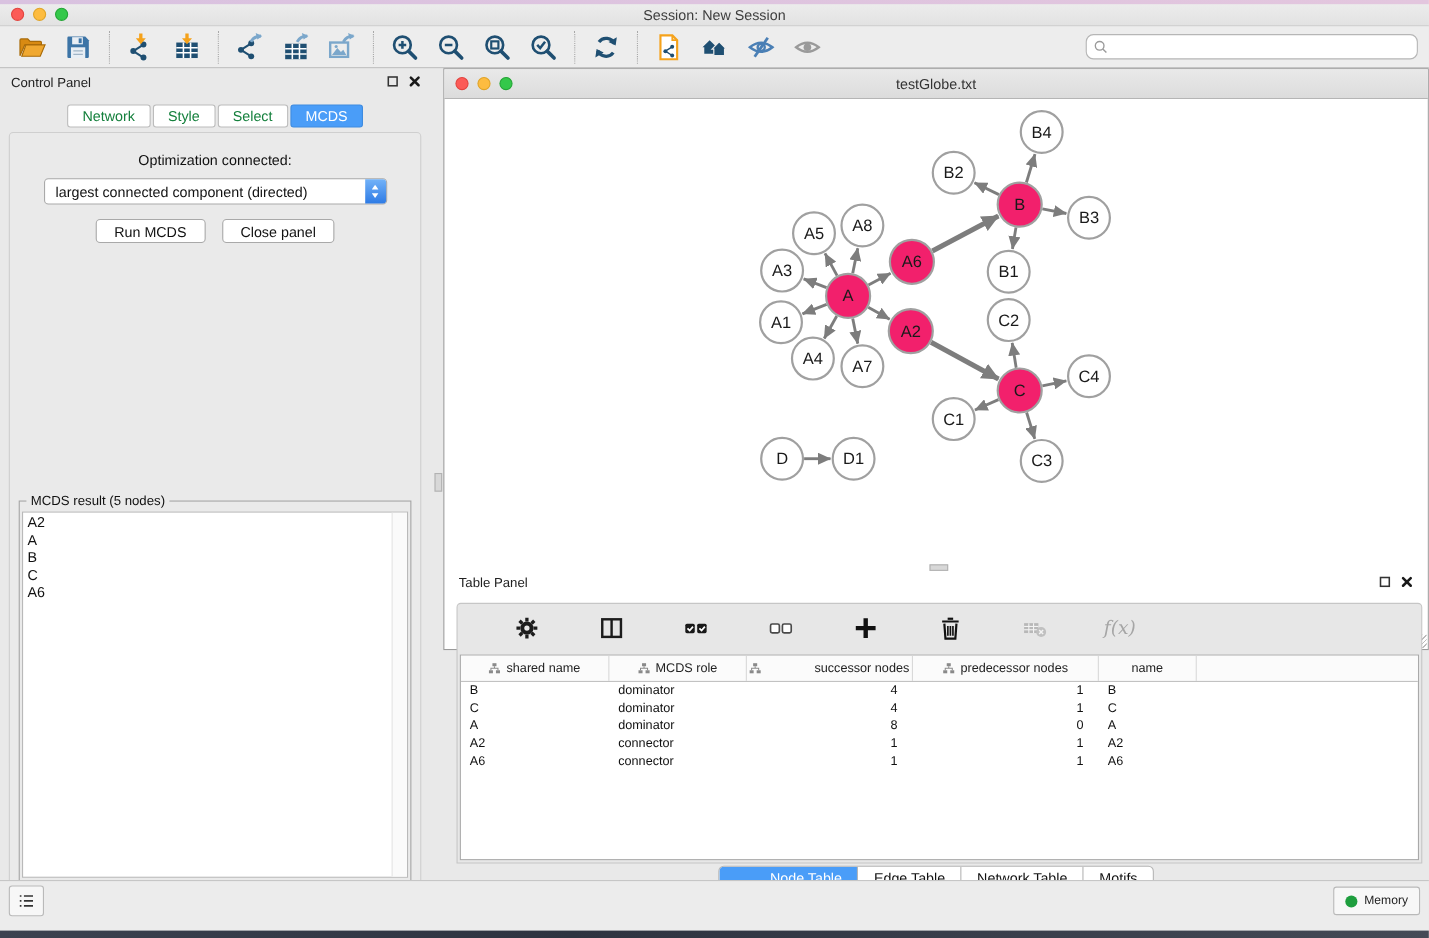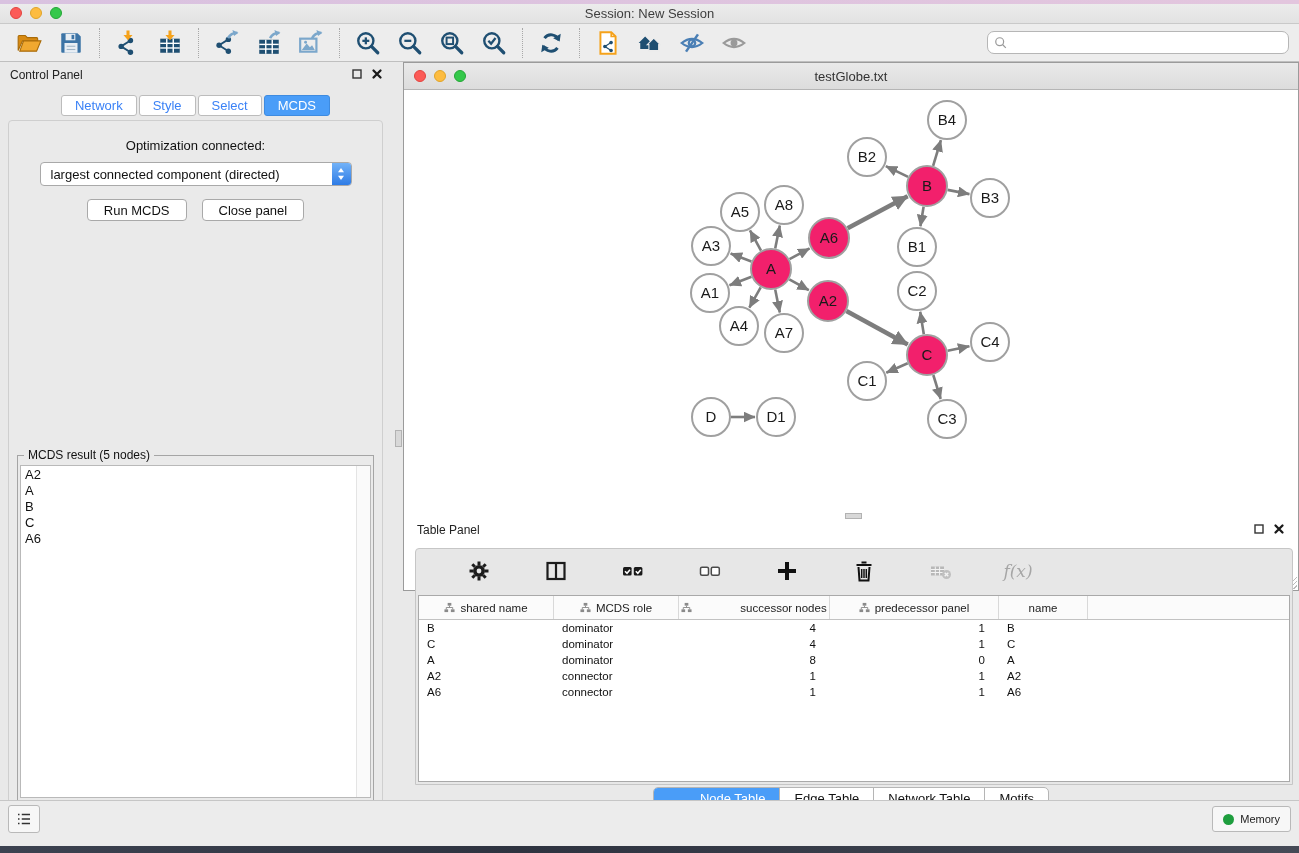--- a/index.html
+++ b/index.html
@@ -38,21 +38,21 @@
   
   #control-panel{position:absolute;left:0;top:62px;width:391px;height:750px;}
   .panel-header{position:relative;height:26px;}
   .panel-header .ph-title{position:absolute;left:10px;top:6px;font-size:12px;color:#222;}
   .ph-icons{position:absolute;right:8px;top:6px;display:flex;gap:8px;align-items:center;}
   .ph-icons span{width:12px;height:12px;display:inline-flex;}
   .ph-icons svg{width:12px;height:12px;}
   #cp-tabs{position:absolute;left:0;top:33px;width:100%;display:flex;
        justify-content:center;gap:2px;}
   .cp-tab{background:#FFF;border:1px solid #BCBCBC;border-radius:3px;
-       padding:2px 13px;font-size:13px;color:#3b82f6;cursor:default;}
+       padding:2px 13px;font-size:13px;color:#15803d;cursor:default;}
   .cp-tab.active{background:var(--accent);border-color:#3E8BE0;color:#FFF;}
   #cp-body{position:absolute;left:8px;right:8px;top:58px;height:688px;
        background:#EAEAEA;border:1px solid #CFCFCF;border-radius:4px;}
   .opt-label{margin-top:17px;text-align:center;font-size:13px;color:#111;}
   .dropdown{width:312px;height:24px;margin:9px auto 0;background:#FFF;
        border:1px solid #A9A9A9;border-radius:4px;display:flex;align-items:center;
        position:relative;box-sizing:border-box;}
   .dd-text{flex:1;font-size:13px;padding-left:10px;color:#111;white-space:nowrap;
        overflow:hidden;}
   .dd-stepper{width:19px;height:22px;border-radius:0 3px 3px 0;
@@ -579,21 +579,21 @@
             <span style="display: inline-flex; width: 11px;">
               <svg viewBox="0 0 12 12">
                 <g fill="#8A8A8A">
                   <rect x="4" y="1" width="4" height="3"></rect>
                   <rect x="0.5" y="8" width="4" height="3"></rect>
                   <rect x="7.5" y="8" width="4" height="3"></rect>
                 </g>
                 <path d="M6 4 L6 6 M2.5 8 L2.5 6 L9.5 6 L9.5 8" stroke="#8A8A8A" fill="none" stroke-width="1"></path>
               </svg>
             </span>
-            <span>predecessor panel</span>
+            <span>predecessor nodes</span>
           </div>
           <div class="th" style="width: 89px;">
             <span>name</span>
           </div>
           <div class="th" style="flex: 1 1 0%; border-right: none;"></div>
         </div>
       <div id="dt-body">
           <div class="dt-row">
             <div class="td left" style="width: 135px;">B</div>
             <div class="td left" style="width: 125px;">dominator</div>

